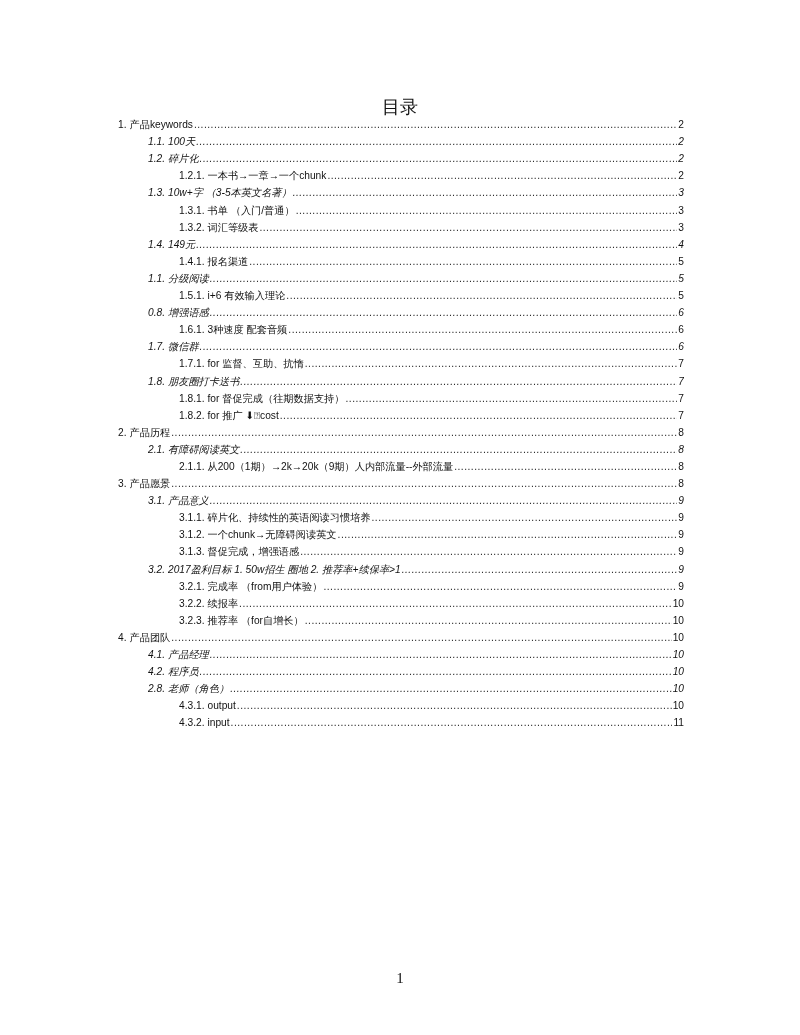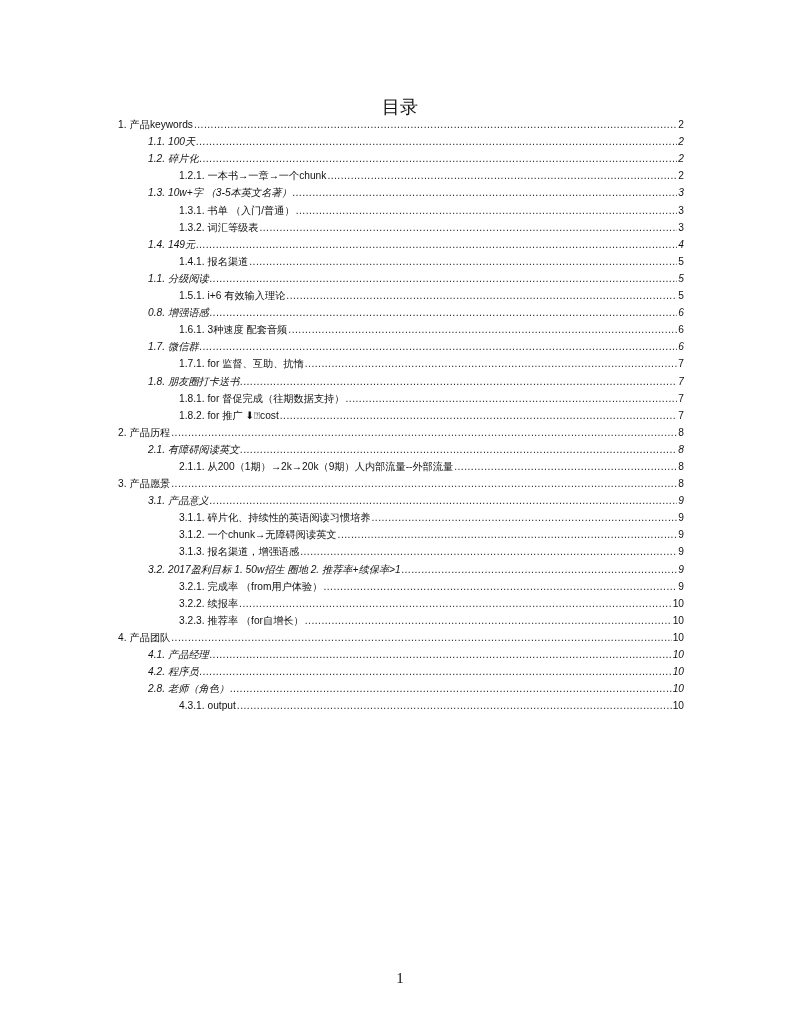--- a/index.html
+++ b/index.html
@@ -173,21 +173,21 @@
         <span class="page-num">9</span>
       </div>
       <div class="entry l3">
         <span class="num">3.1.2.</span>
         <span class="label">一个chunk→无障碍阅读英文</span>
         <span class="leader"></span>
         <span class="page-num">9</span>
       </div>
       <div class="entry l3">
         <span class="num">3.1.3.</span>
-        <span class="label">报名渠道，增强语感</span>
+        <span class="label">督促完成，增强语感</span>
         <span class="leader"></span>
         <span class="page-num">9</span>
       </div>
       <div class="entry l2">
         <span class="num">3.2.</span>
         <span class="label">2017盈利目标 1. 50w招生 圈地 2. 推荐率+续保率&gt;1</span>
         <span class="leader"></span>
         <span class="page-num">9</span>
       </div>
       <div class="entry l3">
@@ -230,16 +230,22 @@
         <span class="num">2.8.</span>
         <span class="label">老师（角色）</span>
         <span class="leader"></span>
         <span class="page-num">10</span>
       </div>
       <div class="entry l3">
         <span class="num">4.3.1.</span>
         <span class="label">output</span>
         <span class="leader"></span>
         <span class="page-num">10</span>
+      </div>
+      <div class="entry l3">
+        <span class="num">4.3.2.</span>
+        <span class="label">input</span>
+        <span class="leader"></span>
+        <span class="page-num">11</span>
       </div>
     </div>
   <div class="footer-page">1</div>
 </div>
 
 </body></html>

